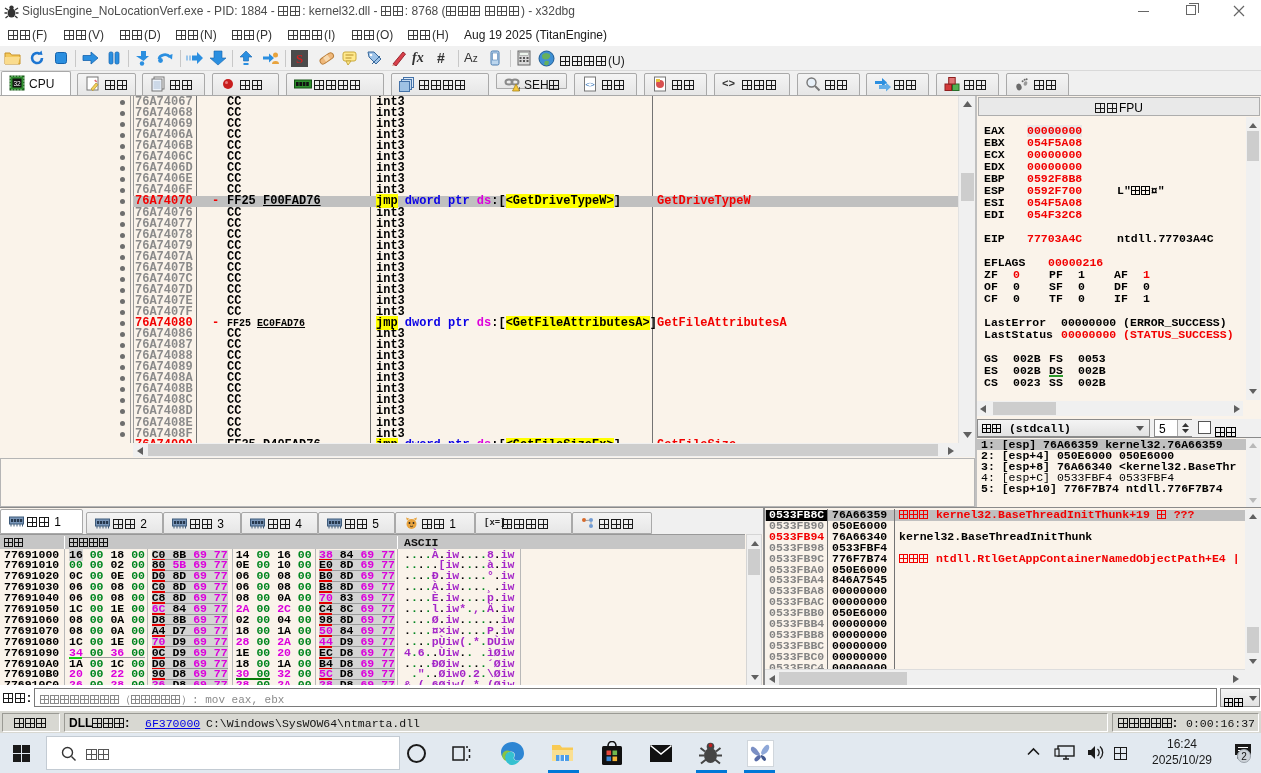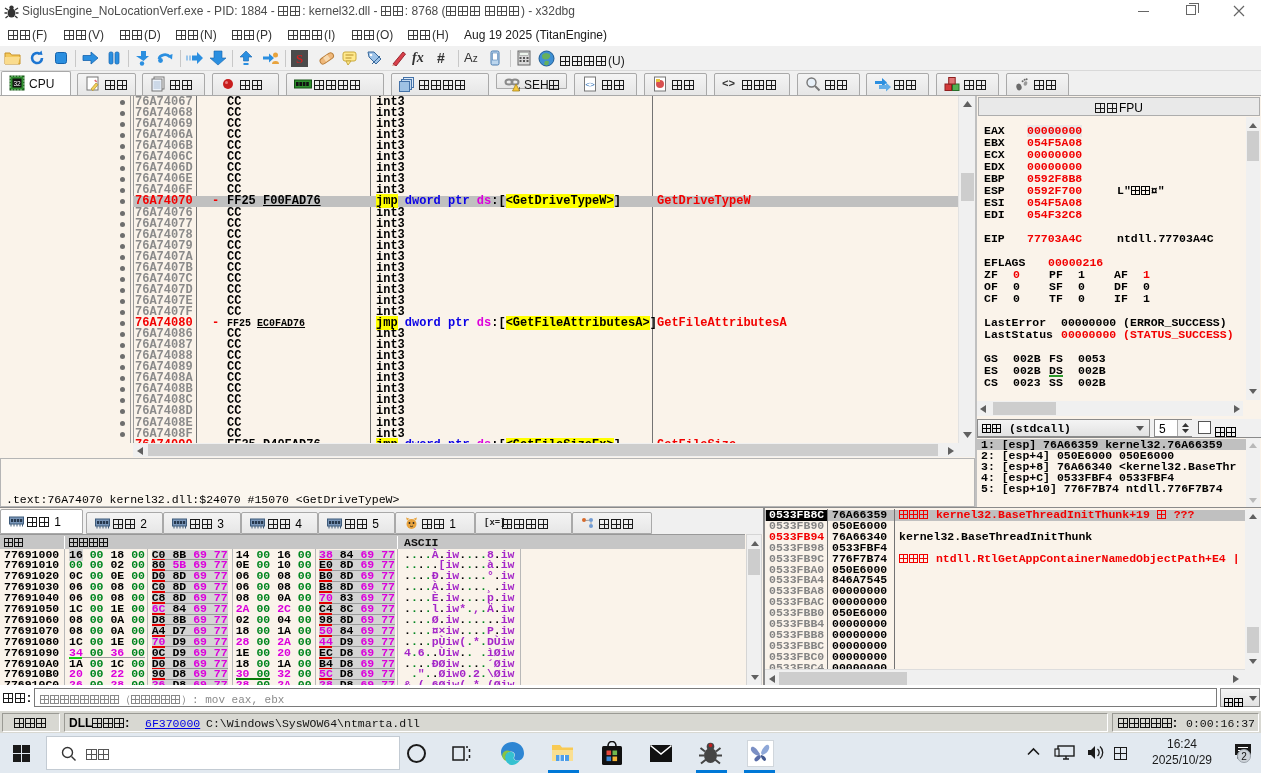--- a/index.html
+++ b/index.html
@@ -417,21 +417,20 @@
   </div>
 <div class="a" style="left:0;top:443px;width:975px;height:15px;background:#faf3ea;">
     <div class="a" style="left:133px;top:0;width:825px;height:14px;background:#f0f0f0;">
       <div class="a" style="left:4px;top:4px;width:6px;height:8px;clip-path:polygon(100% 0,100% 100%,0 50%);background:#606060;"></div>
       <div class="a" style="left:15px;top:1px;width:790px;height:12px;background:#cdcdcd;"></div>
       <div class="a" style="left:815px;top:4px;width:6px;height:8px;clip-path:polygon(0 0,0 100%,100% 50%);background:#606060;"></div>
     </div>
     <div class="a" style="left:958px;top:0;width:17px;height:14px;background:#f0f0f0;"></div>
   </div>
 <div class="a" style="left:0;top:458px;width:975px;height:49px;background:#fbf6ee;border:1px solid #b5b5b5;">
-    <div class="a mono" style="left:5px;top:34px;font-size:11.5px;color:#000;">.text:76A74070 kernel32.dll:$24070 #15070 &lt;GetDriveTypeW&gt;</div>
   </div>
 <div class="a" style="left:975px;top:96px;width:2px;height:412px;background:#c0c0c0;"></div>
 <div class="a" style="left:977px;top:96px;width:284px;height:412px;background:#faf3ea;">
 <div class="a" style="left:1px;top:1px;width:282px;height:19px;background:#e9e9e9;border:1px solid #adadad;text-align:center;padding-top:3px;font-size:12px;"><b class="z" style="width:10px;height:10px;margin-right:2px;border-color:#1a1a1a;background:linear-gradient(#1a1a1a,#1a1a1a) center/100% 1px no-repeat,linear-gradient(#1a1a1a,#1a1a1a) center/1px 100% no-repeat;"></b><b class="z" style="width:10px;height:10px;margin-right:2px;border-color:#1a1a1a;background:linear-gradient(#1a1a1a,#1a1a1a) center/100% 1px no-repeat,linear-gradient(#1a1a1a,#1a1a1a) center/1px 100% no-repeat;"></b>FPU</div>
 <div class="a mono" style="left:0;top:22px;width:268px;font-size:11.5px;font-weight:bold;">
 <div class="a" style="left:7px;top:6.7px;height:12px;line-height:12px;color:#000;">EAX</div>
 <div class="a red" style="left:50px;top:6.7px;height:12px;line-height:12px;background:#e8e8e8;">00000000</div>
 <div class="a" style="left:7px;top:18.7px;height:12px;line-height:12px;color:#000;">EBX</div>
 <div class="a red" style="left:50px;top:18.7px;height:12px;line-height:12px;">054F5A08</div>
 <div class="a" style="left:7px;top:30.7px;height:12px;line-height:12px;color:#000;">ECX</div>
@@ -529,21 +528,21 @@
         </div>
       </div>
       <div class="a" style="left:221px;top:2px;width:13px;height:13px;background:#fff;border:1px solid #555;"></div>
       <div class="a" style="left:238px;top:3px;"><b class="z" style="width:10px;height:10px;margin-right:1px;border-color:#000;background:linear-gradient(#000,#000) center/100% 1px no-repeat,linear-gradient(#000,#000) center/1px 100% no-repeat;"></b><b class="z" style="width:10px;height:10px;margin-right:1px;border-color:#000;background:linear-gradient(#000,#000) center/100% 1px no-repeat,linear-gradient(#000,#000) center/1px 100% no-repeat;"></b></div>
     </div>
 <div class="a" style="left:0;top:341px;width:284px;height:71px;background:#faf3ea;border-top:1px solid #8a8a8a;">
 <div class="a sel" style="left:0;top:1px;width:269px;height:11px;"></div>
 <div class="a mono" style="left:4px;top:1px;font-size:11.5px;font-weight:bold;height:11px;line-height:11px;color:#000;white-space:pre;">1: [esp] 76A66359 kernel32.76A66359</div>
 <div class="a mono" style="left:4px;top:11.94px;font-size:11.5px;font-weight:bold;height:11px;line-height:11px;color:#000;white-space:pre;">2: [esp+4] 050E6000 050E6000</div>
 <div class="a mono" style="left:4px;top:22.88px;font-size:11.5px;font-weight:bold;height:11px;line-height:11px;color:#000;white-space:pre;">3: [esp+8] 76A66340 &lt;kernel32.BaseThr</div>
-<div class="a mono" style="left:4px;top:33.82px;font-size:11.5px;font-weight:bold;height:11px;line-height:11px;color:#000;white-space:pre;">4: [esp+C] 0533FBF4 0533FBF4</div>
+<div class="a mono" style="left:4px;top:33.82px;font-size:11.5px;font-weight:normal;height:11px;line-height:11px;color:#000;white-space:pre;">4: [esp+C] 0533FBF4 0533FBF4</div>
 <div class="a mono" style="left:4px;top:44.76px;font-size:11.5px;font-weight:bold;height:11px;line-height:11px;color:#000;white-space:pre;">5: [esp+10] 776F7B74 ntdll.776F7B74</div>
 <div class="a" style="left:269px;top:0;width:14px;height:70px;background:#f0f0f0;">
         <div class="a" style="left:3px;top:5px;width:8px;height:5px;clip-path:polygon(50% 0,100% 100%,0 100%);background:#b8b8b8;"></div>
         <div class="a" style="left:3px;top:60px;width:8px;height:5px;clip-path:polygon(0 0,100% 0,50% 100%);background:#b8b8b8;"></div>
       </div>
 </div>
 </div>
 <div class="a" style="left:0;top:507px;width:1261px;height:178px;background:#faf3ea;border-top:1px solid #8a8a8a;">
 <div class="a" style="left:0;top:1px;width:763px;height:25px;background:#f0f0f0;">
 <div class="a" style="left:0px;top:0px;width:83px;height:25px;background:#fff;border:1px solid #a9a9a9;border-radius:2px 2px 0 0;">

